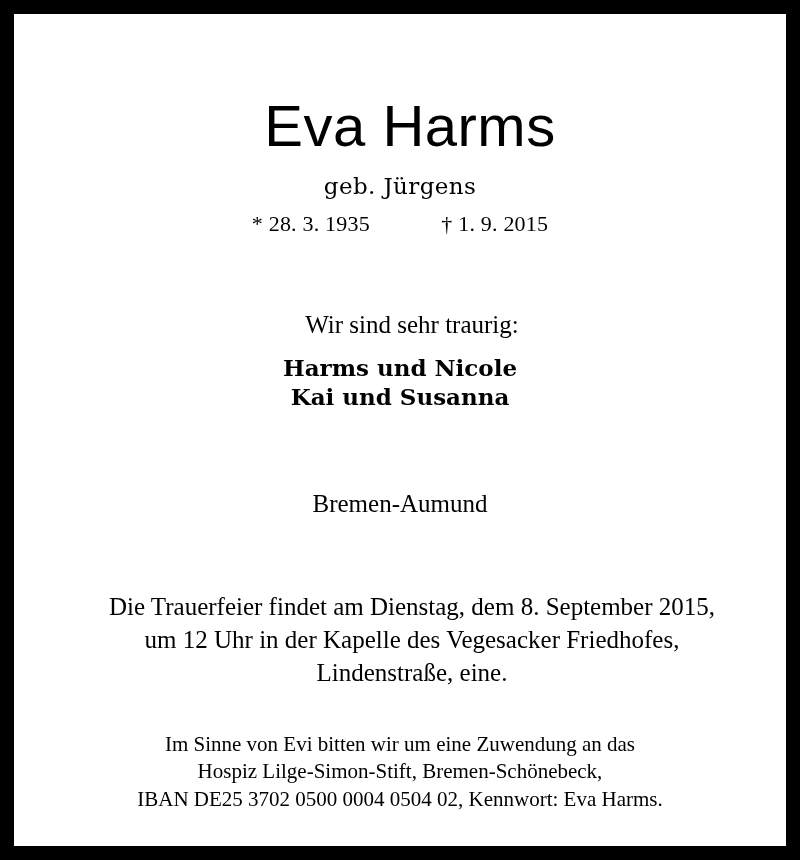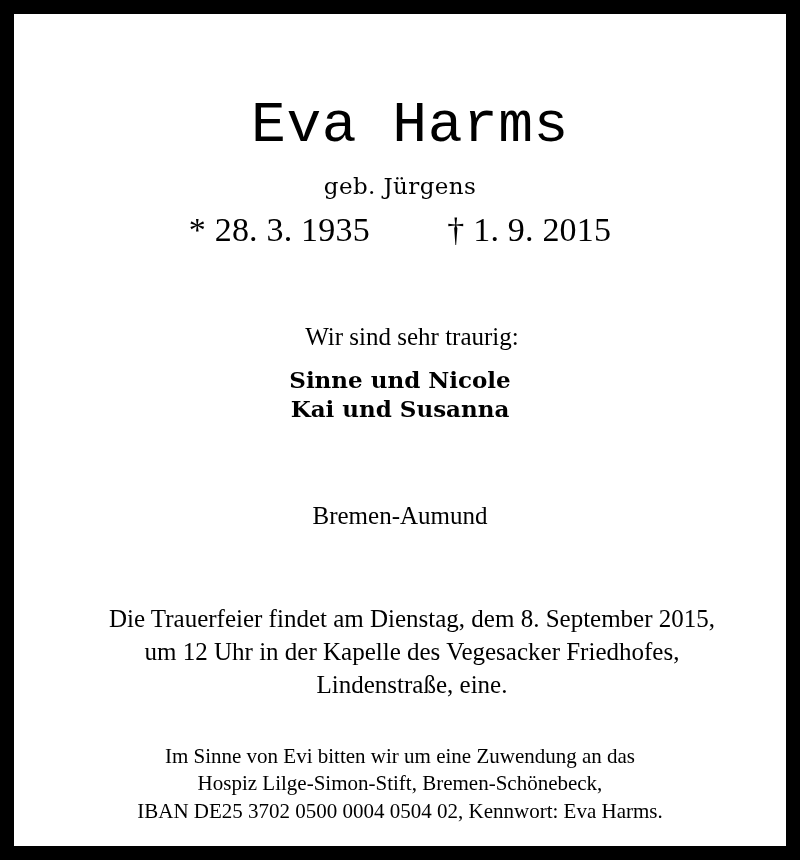--- a/index.html
+++ b/index.html
@@ -25,38 +25,38 @@
   .obituary-inner {
     box-sizing: border-box;
     width: 100%;
     height: 100%;
     background: #ffffff;
     padding: 0;
     text-align: center;
     position: relative;
   }
   .name {
-    font-family: Liberation Mono, monospace;
+    font-family: Liberation Sans, sans-serif;
     font-size: 58px;
     font-weight: normal;
     letter-spacing: 0.5px;
     margin: 0;
     padding-top: 82px;
     line-height: 1.05;
     padding-left: 20px;
   }
   .maiden {
     font-family: "DejaVu Serif", serif;
     font-size: 23px;
     margin-top: 16px;
     letter-spacing: 0.4px;
   }
   .dates {
     font-family: "Liberation Serif", serif;
-    font-size: 34px;
+    font-size: 22px;
     margin-top: 12px;
     letter-spacing: 0.2px;
   }
   .dates .birth { display: inline-block; }
   .dates .gap { display: inline-block; width: 60px; }
   .dates .death { display: inline-block; }
   .mourn-intro {
     font-family: "Liberation Serif", serif;
     font-size: 25px;
     margin-top: 74px;
@@ -100,21 +100,21 @@
     <div class="maiden">geb. Jürgens</div>
 
     <div class="dates">
       <span class="birth">* 28. 3. 1935</span>
       <span class="gap"></span>
       <span class="death">† 1. 9. 2015</span>
     </div>
 
     <div class="mourn-intro">Wir sind sehr traurig:</div>
 
-    <div class="mourner mourner-first">Sinne und Nicole</div>
+    <div class="mourner mourner-first">Harms und Nicole</div>
     <div class="mourner">Kai und Susanna</div>
 
     <div class="place">Bremen-Aumund</div>
 
     <div class="service">
       <span class="line">Die Trauerfeier findet am Dienstag, dem 8. September 2015,</span>
       <span class="line">um 12 Uhr in der Kapelle des Vegesacker Friedhofes,</span>
       <span class="line">Lindenstraße, eine.</span>
     </div>
 

